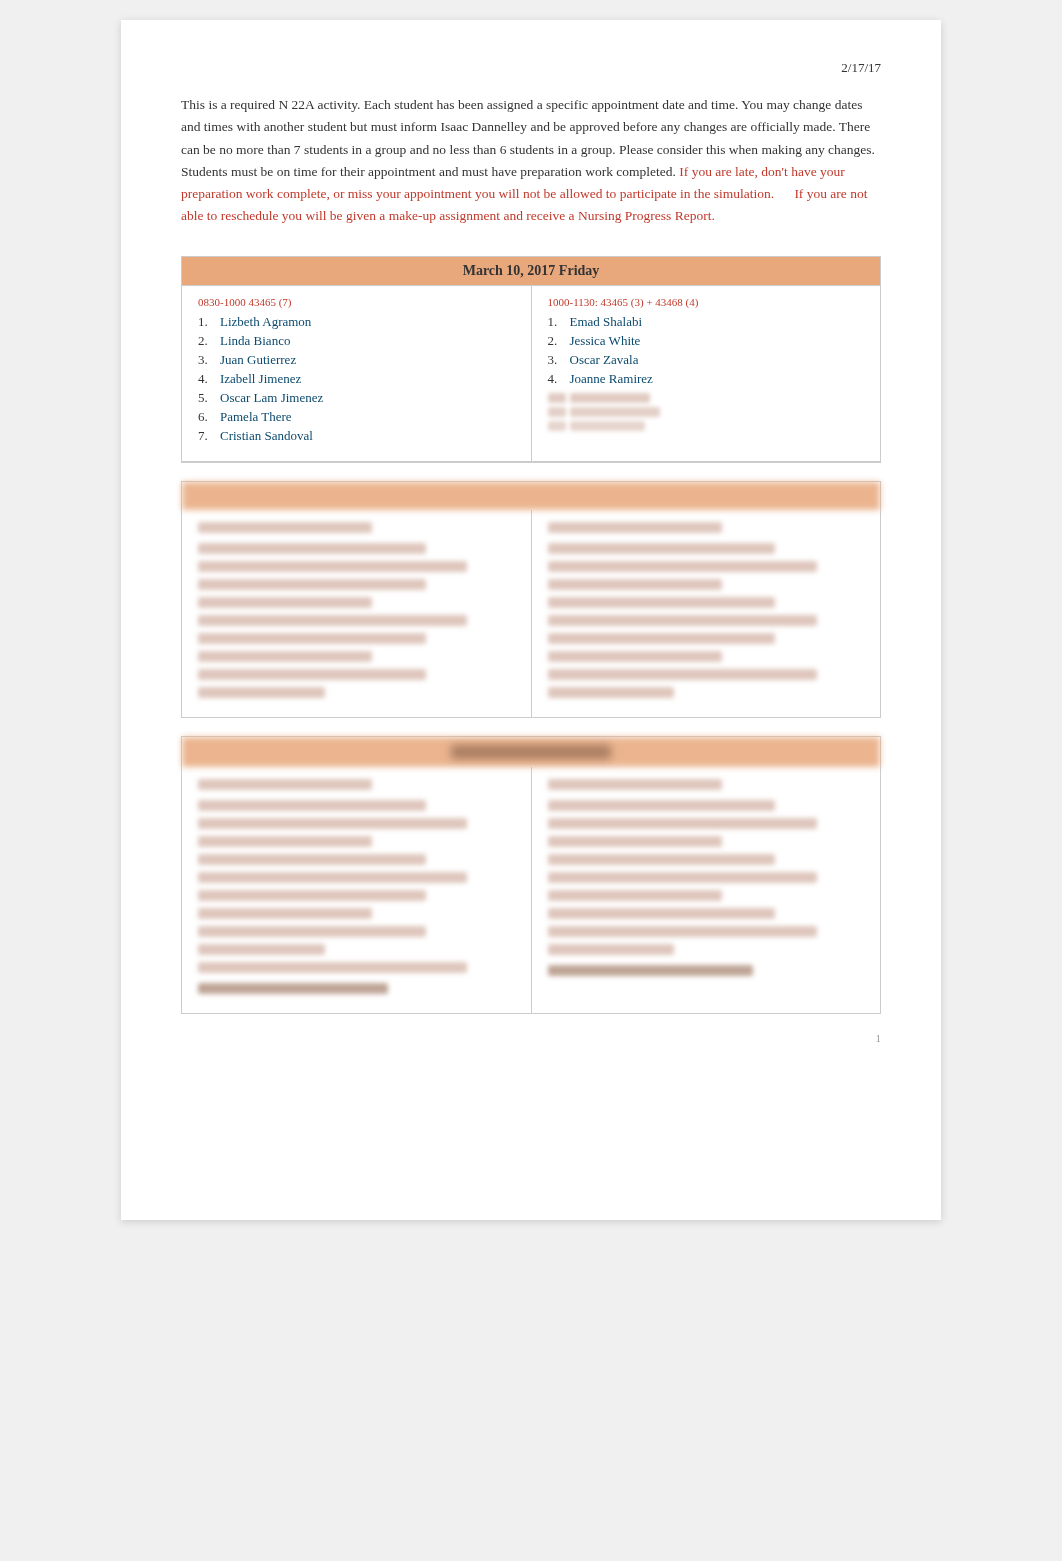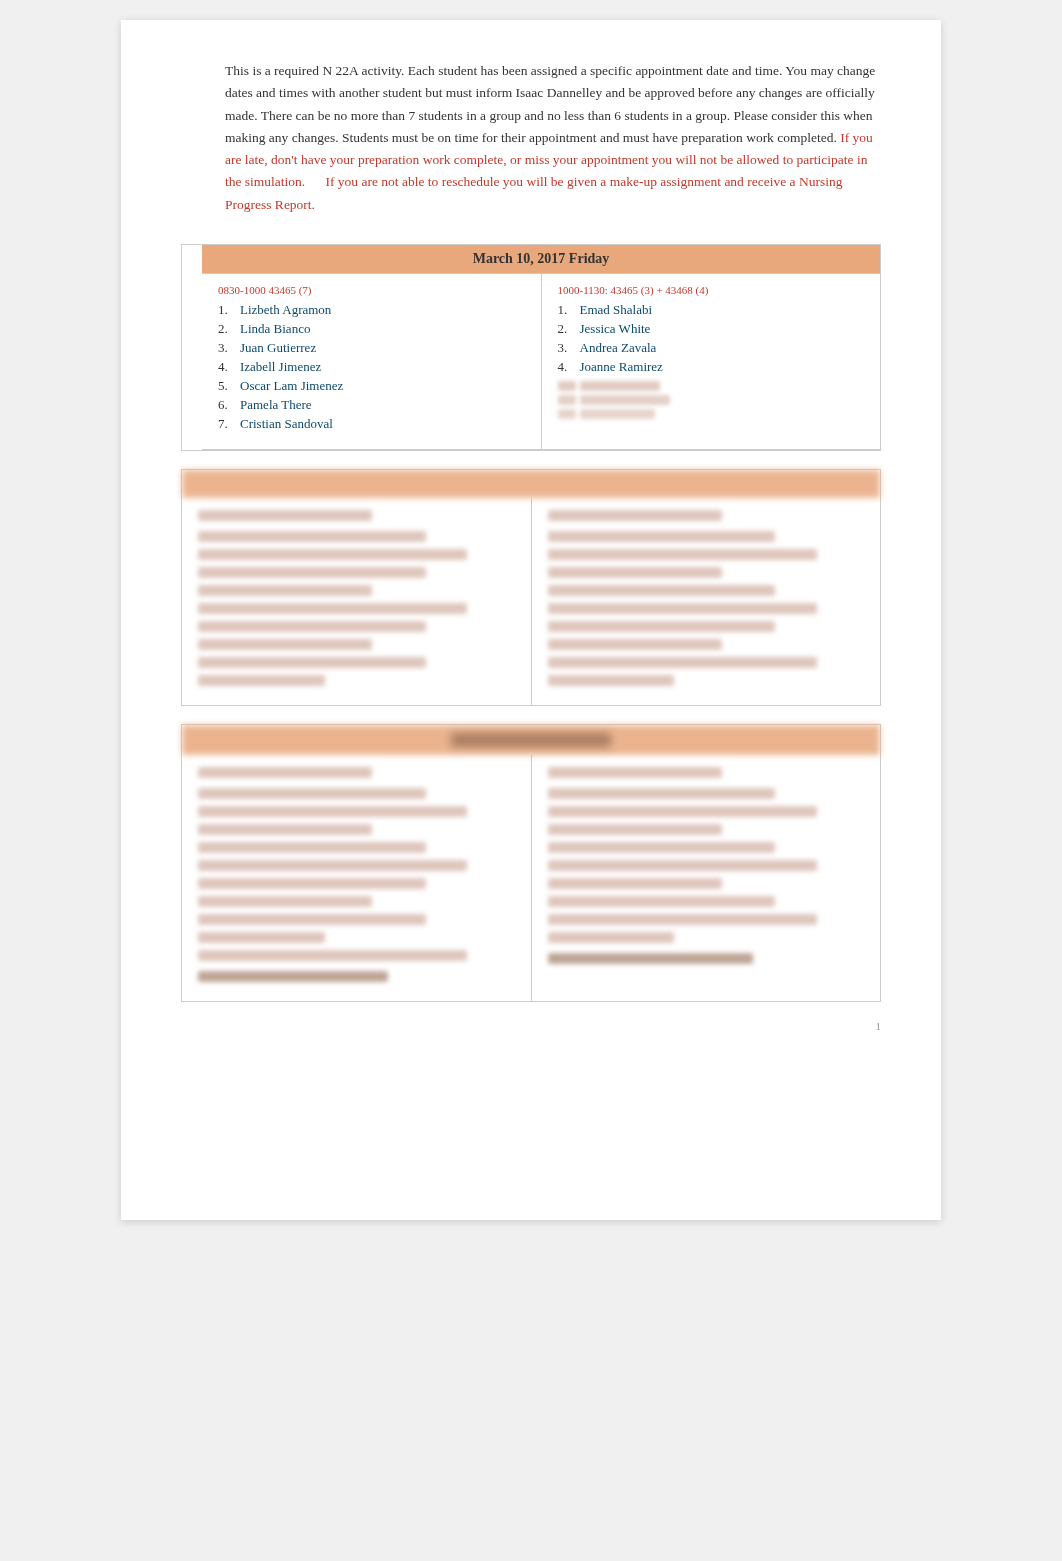--- a/index.html
+++ b/index.html
@@ -34,36 +34,34 @@
       font-weight: bold;
       color: #333;
       margin-bottom: 24px;
     }
 
     .intro-text {
       font-size: 13.5px;
       line-height: 1.65;
       color: #333;
       margin-bottom: 28px;
-      margin-left: 44px;
     }
 
     .intro-text .normal {
       color: #333;
     }
 
     .intro-text .red-text {
       color: #c0392b;
     }
 
     
     .schedule-container {
       border: 1px solid #ccc;
       margin-bottom: 18px;
-      padding-left: 20px;
     }
 
     .section-header {
       background: #e8a87c;
       text-align: center;
       font-size: 14px;
       font-weight: bold;
       color: #333;
       padding: 6px 10px;
       border-bottom: 1px solid #ccc;
@@ -189,20 +187,21 @@
       font-size: 11px;
       color: #999;
       margin-top: 10px;
     }
   </style>
 </head>
 <body>
 
 <div class="page">
 
+  <div class="date-top">2/17/17</div>
 
 
   <div class="intro-text">
     <span class="normal">This is a required N 22A activity.  Each student has been assigned a specific appointment date and time.  You may change dates and times with another student but must inform Isaac Dannelley and be approved before any changes are officially made.  There can be no more than 7 students in a group and no less than 6 students in a group.  Please consider this when making any changes.  Students must be on time for their appointment and must  have preparation work completed.</span>
     <span class="red-text">If you are late, don't have your preparation work complete, or miss your appointment you will not be allowed to participate in the simulation.</span>
     <span>&nbsp;&nbsp;&nbsp;&nbsp;</span>
     <span class="red-text">If you are not able to reschedule you will be given a make-up assignment and receive a Nursing Progress Report.</span>
   </div>
 
   <div class="schedule-container">
@@ -249,21 +248,21 @@
           <li>
             <span class="num">1.</span>
             <span class="name">Emad Shalabi</span>
           </li>
           <li>
             <span class="num">2.</span>
             <span class="name">Jessica White</span>
           </li>
           <li>
             <span class="num">3.</span>
-            <span class="name">Andrea Zavala</span>
+            <span class="name">Oscar Zavala</span>
           </li>
           <li>
             <span class="num">4.</span>
             <span class="name">Joanne Ramirez</span>
           </li>
 
           <li style="margin-top:6px;">
             <span style="display:inline-block;width:18px;height:10px;background:#c8a090;border-radius:2px;filter:blur(2px);opacity:0.55;margin-right:4px;"></span>
             <span style="display:inline-block;width:80px;height:10px;background:#c8a090;border-radius:2px;filter:blur(2px);opacity:0.55;"></span>
           </li>

